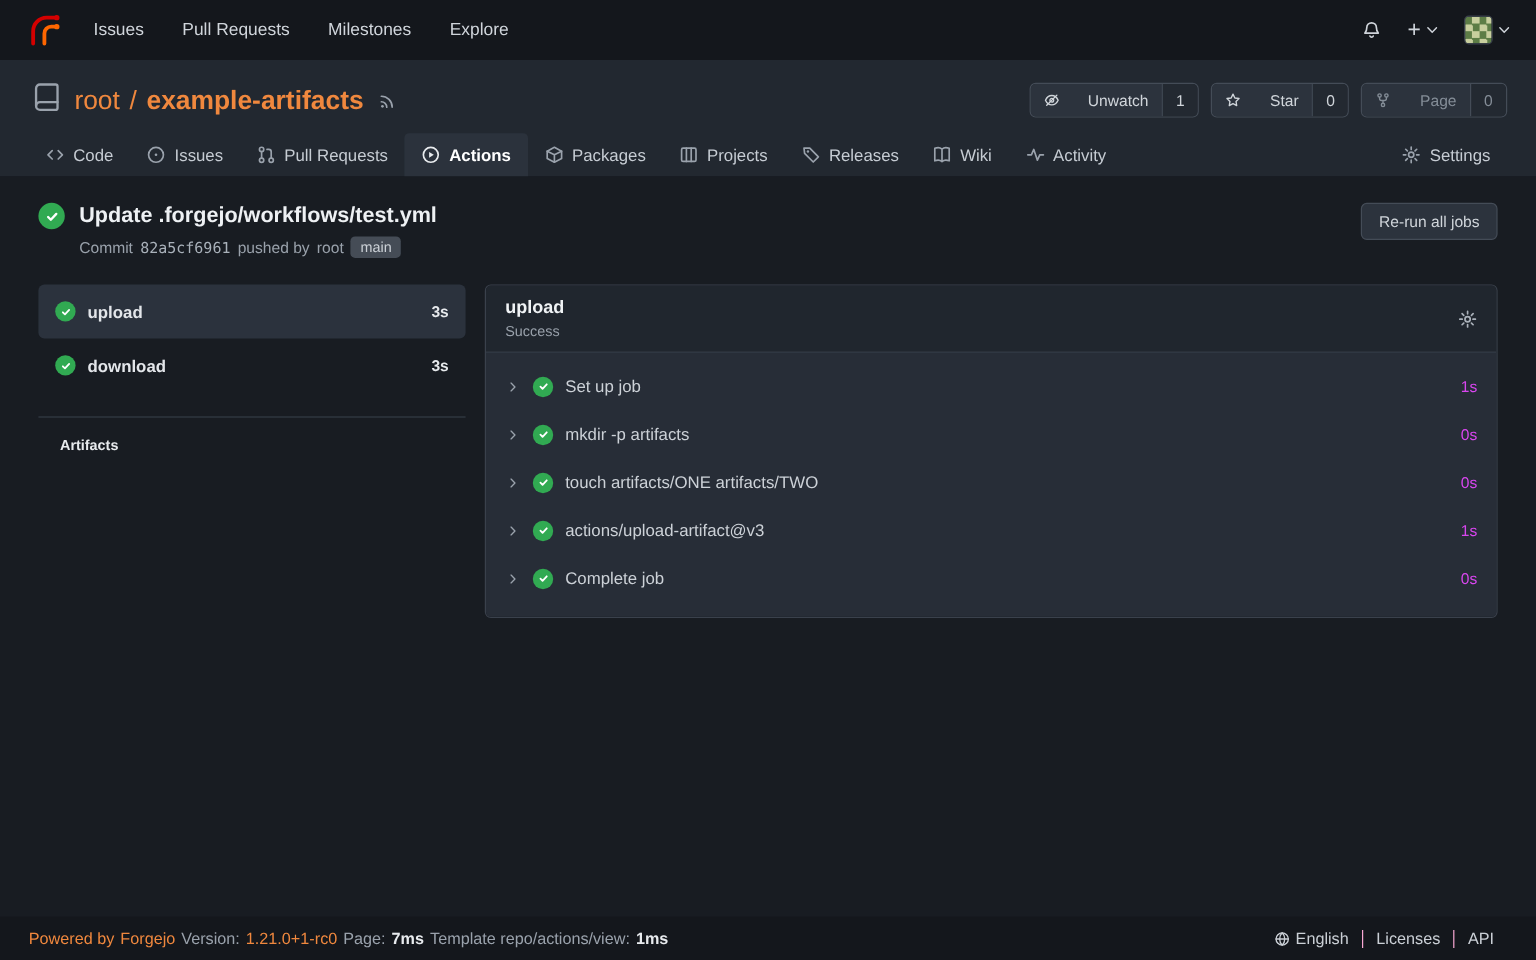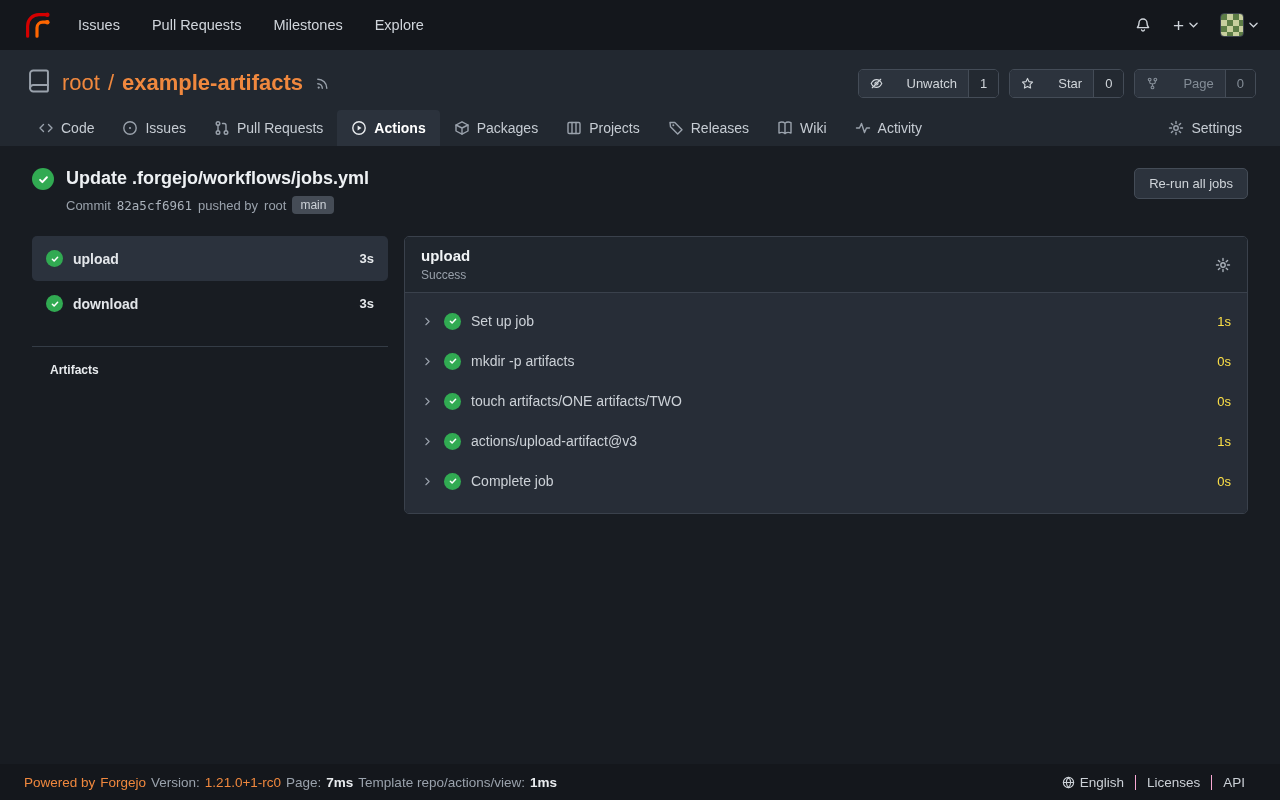--- a/index.html
+++ b/index.html
@@ -88,21 +88,21 @@
   .artifact-link{display:flex;align-items:center;gap:6px;padding-left:18px;color:var(--orange);font-size:13.5px;text-decoration:none;cursor:pointer;}
   .artifact-link .ic{color:#c3c9cf;}
 
   .job-card{flex:1;border:1px solid var(--card-border);border-radius:5px;overflow:hidden;}
   .job-card-header{background:var(--card-header-bg);padding:10px 16px;display:flex;align-items:center;border-bottom:1px solid var(--card-border);}
   .jc-title{font-size:15px;margin:0;color:#f0f3f5;font-weight:700;}
   .jc-status{font-size:12px;color:#98a0aa;margin-top:4px;}
   .gear-btn{margin-left:auto;color:#aab1ba;cursor:pointer;display:flex;}
   .steps{background:var(--steps-bg);padding:8px 0 12px;}
   .step{display:flex;align-items:center;gap:10px;padding:0 16px;height:40px;color:#ccd1d7;font-size:14px;cursor:pointer;}
-  .step .dur{margin-left:auto;color:#fde047;font-size:13px;}
+  .step .dur{margin-left:auto;color:#d946ef;font-size:13px;}
   .chev{color:#9aa2ac;display:flex;}
 
   
   footer{height:36px;background:var(--nav-bg);display:flex;align-items:center;padding:0 24px;font-size:13.5px;color:#9aa2ac;gap:5px;flex-shrink:0;}
   footer a{color:var(--orange);text-decoration:none;cursor:pointer;}
   .f-strong{color:#e8ebee;font-weight:700;}
   .f-right{margin-left:auto;display:flex;align-items:center;}
   .f-right a{color:#cbd0d6;display:flex;align-items:center;gap:5px;}
   .f-right .f-item{padding:0 11px;border-left:1px solid #f9a8d4;}
   .f-right .f-item:first-child{border-left:none;}
@@ -280,21 +280,21 @@
 
   <main>
     <div class="run-header">
       <div class="run-title-wrap">
         <span class="check lgc">
           <svg viewBox="0 0 16 16">
               <path d="M3.8 8.4l2.8 2.8 5.6-6"></path>
             </svg>
         </span>
         <div>
-          <h2 class="run-title">Update .forgejo/workflows/jobs.yml</h2>
+          <h2 class="run-title">Update .forgejo/workflows/test.yml</h2>
           <div class="commit-line">
             <span>Commit</span>
             <span class="sha">82a5cf6961</span>
             <span>pushed by</span>
             <span>root</span>
             <span class="branch-badge">main</span>
           </div>
         </div>
       </div>
       <button class="rerun">Re-run all jobs</button>

